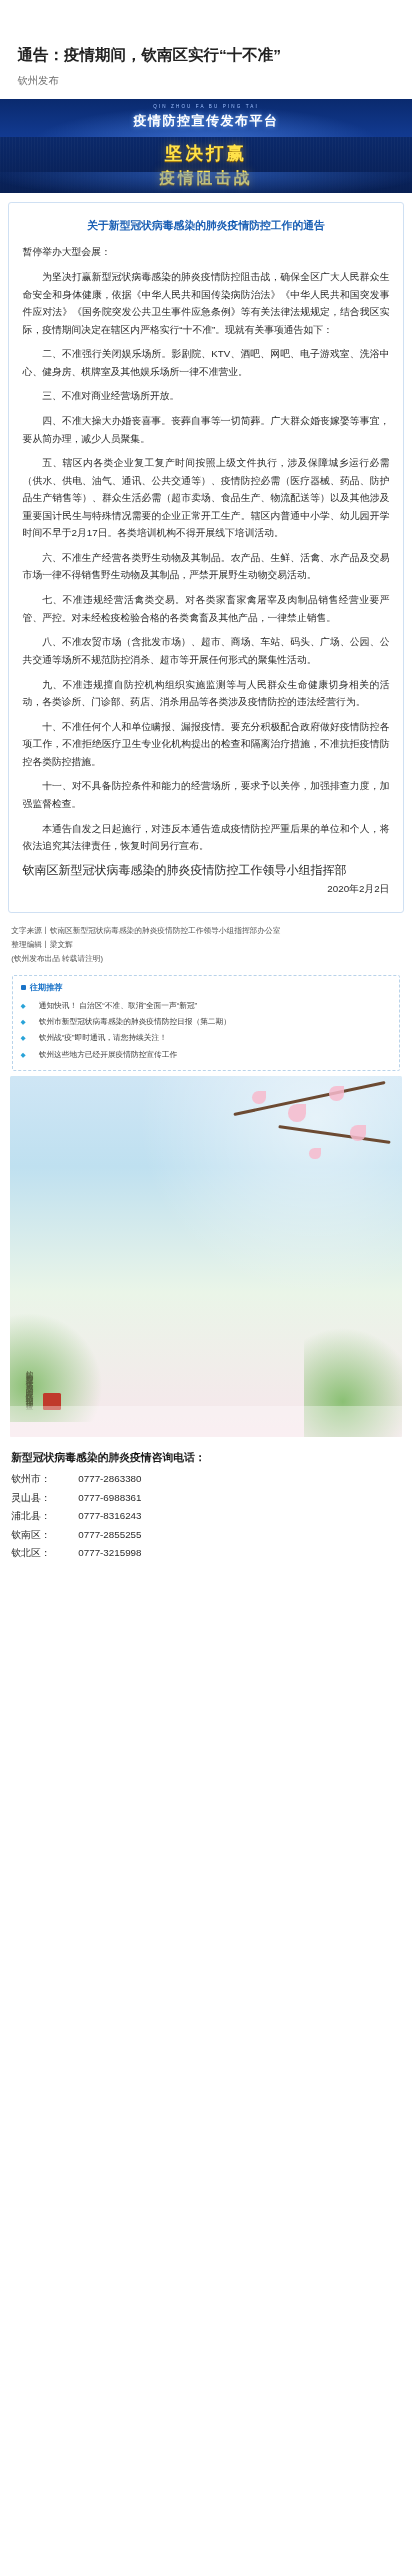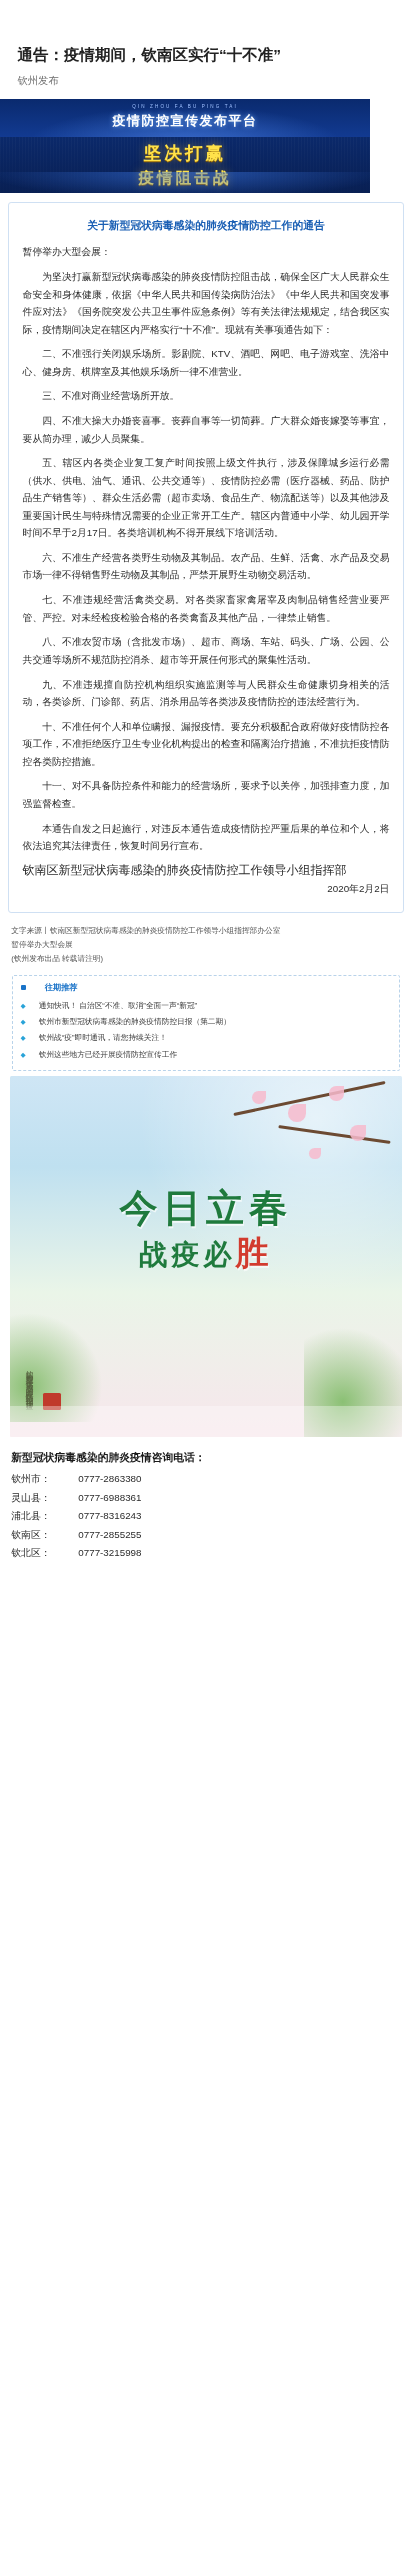--- a/index.html
+++ b/index.html
@@ -30,21 +30,21 @@
   }
   .head-source {
     font-size: 10.3px;
     color: #6f6f6f;
     padding: 3.1px 17.5px 11.3px 17.5px;
   }
 
   
   .banner {
     position: relative;
-    width: 370px;
+    width: 412px;
     background: linear-gradient(180deg,#0b2f7a 0%, #123c96 45%, #0d2f78 100%);
     padding: 0;
     overflow: hidden;
   }
   .banner-top {
     position: relative;
     height: 38px;
     background:
       radial-gradient(ellipse at 50% 120%, rgba(90,150,255,.55), rgba(10,40,110,0) 60%),
       linear-gradient(180deg,#0a2a6e,#123a91);
@@ -157,21 +157,21 @@
   
   .rec-wrap {
     margin: 3.1px 12.4px 5.2px 12.4px;
     border: 0.5px dashed #b9d3ea;
     border-radius: 2.1px;
     padding: 5.2px 7.2px 7.2px 7.2px;
   }
   .rec-head {
     display: flex;
     align-items: center;
-    gap: 19px;
+    gap: 4px;
     color: #1a73c8;
     font-size: 8.2px;
     font-weight: bold;
     padding: 1px 0 4.1px 0;
   }
   .rec-head .dot {
     width: 5.2px; height: 5.2px;
     background: #1a73c8;
     border-radius: 1px;
     display: inline-block;
@@ -325,21 +325,21 @@
     <p class="doc-p">九、不准违规擅自防控机构组织实施监测等与人民群众生命健康切身相关的活动，各类诊所、门诊部、药店、消杀用品等各类涉及疫情防控的违法经营行为。</p>
     <p class="doc-p">十、不准任何个人和单位瞒报、漏报疫情。要充分积极配合政府做好疫情防控各项工作，不准拒绝医疗卫生专业化机构提出的检查和隔离治疗措施，不准抗拒疫情防控各类防控措施。</p>
     <p class="doc-p">十一、对不具备防控条件和能力的经营场所，要求予以关停，加强排查力度，加强监督检查。</p>
     <p class="doc-p">本通告自发之日起施行，对违反本通告造成疫情防控严重后果的单位和个人，将依法追究其法律责任，恢复时间另行宣布。</p>
     <p class="doc-sign">钦南区新型冠状病毒感染的肺炎疫情防控工作领导小组指挥部</p>
     <p class="doc-date">2020年2月2日</p>
   </div>
 
   <div class="credits">
     <div>文字来源丨钦南区新型冠状病毒感染的肺炎疫情防控工作领导小组指挥部办公室</div>
-    <div>暂停举办大型会展</div>
+    <div>整理编辑丨梁文辉</div>
     <div>(钦州发布出品 转载请注明)</div>
   </div>
 
   <div class="rec-wrap">
     <div class="rec-head">
       <span class="dot"></span>
       <span>往期推荐</span>
     </div>
     <div class="rec-item">
       <span class="bullet">◆</span>
@@ -363,26 +363,20 @@
     <div class="branch" style="left:222px; top:20.6px; width:155px; height:3.1px; transform:rotate(-12deg);"></div>
     <div class="branch" style="left:268px; top:57px; width:113px; height:2.6px; transform:rotate(8deg);"></div>
     <div class="blossom" style="left:242px; top:14.4px; width:13.4px; height:13.4px;"></div>
     <div class="blossom" style="left:278px; top:28px; width:17.5px; height:17.5px;"></div>
     <div class="blossom" style="left:319px; top:10.3px; width:14.4px; height:14.4px;"></div>
     <div class="blossom" style="left:340px; top:49px; width:15.5px; height:15.5px;"></div>
     <div class="blossom" style="left:299px; top:72px; width:11.3px; height:11.3px;"></div>
     <div class="leaves" style="left:-20.6px; bottom:15.5px;"></div>
     <div class="leaves" style="right:-31px; bottom:0px;"></div>
 
-    <div class="poster-center">
-      <div class="poster-big">今日立春</div>
-      <div class="poster-sub">
-        <span>战疫必</span><span class="win">胜</span>
-      </div>
-    </div>
 
     <div class="poster-side">钦州市新型冠状病毒感染的肺炎疫情防控指挥部宣</div>
     <div class="poster-seal"></div>
     <div class="poster-footer"></div>
   </div>
 
   <div class="hot-title">新型冠状病毒感染的肺炎疫情咨询电话：</div>
   <div class="hot-list">
     <div class="hot-row">
       <span class="name">钦州市：</span>

